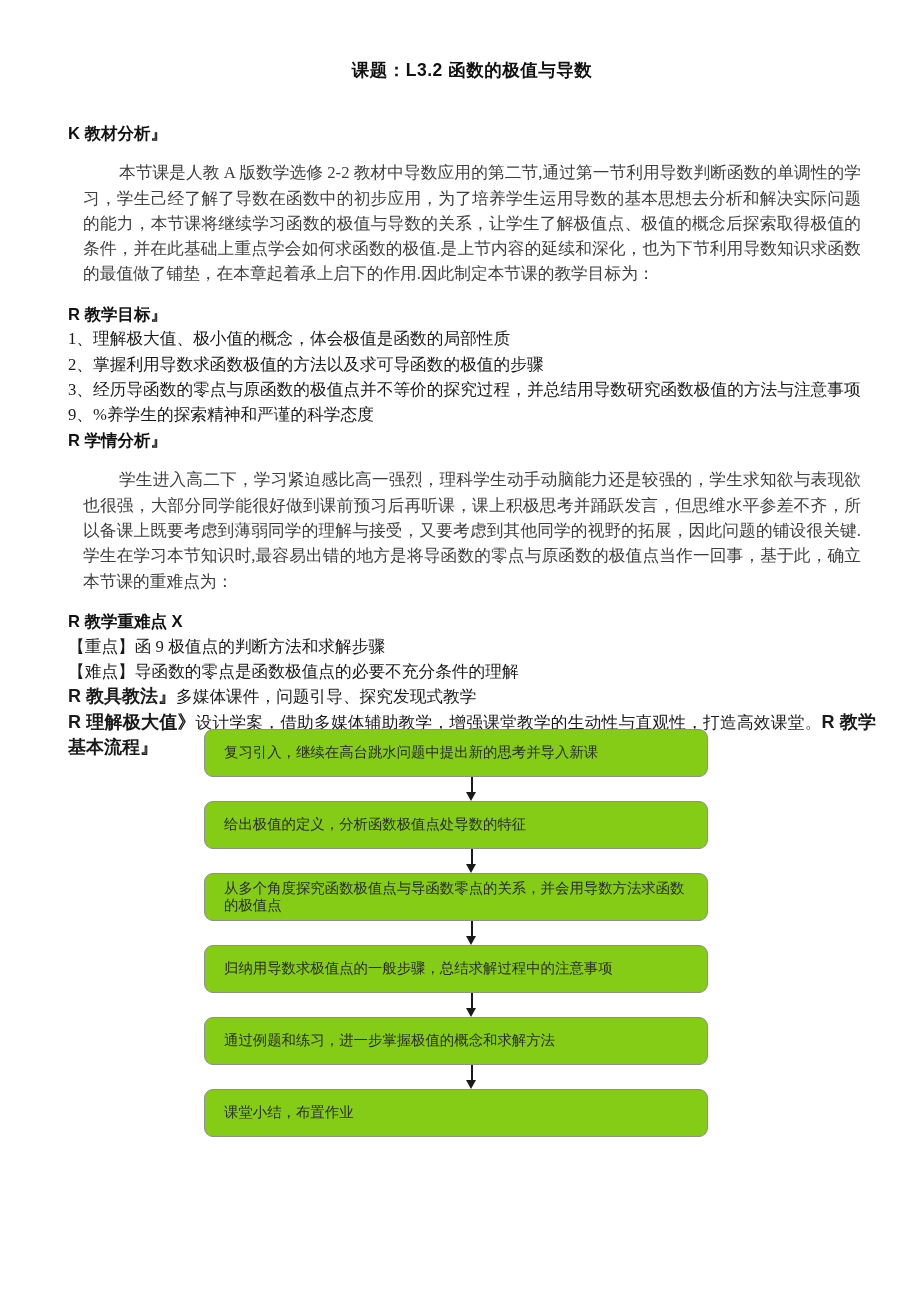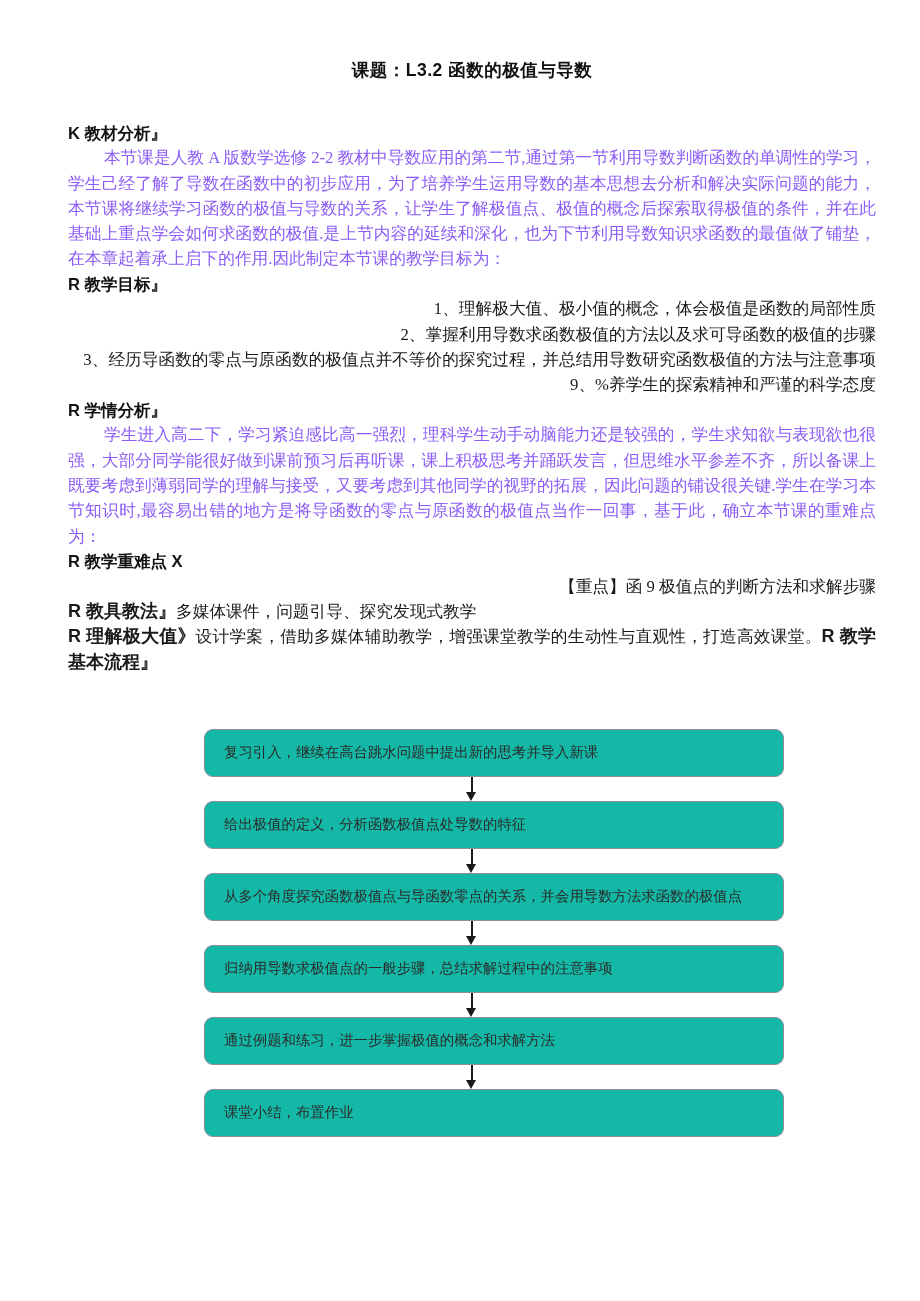--- a/index.html
+++ b/index.html
@@ -50,36 +50,35 @@
     white-space: pre-wrap;
   }
   .section-head-first {
     margin-top: 38px;
   }
 
   
   .para {
     font-size: 16.7px;
     line-height: 25.3px;
-    margin: 0;
+    margin: 15px;
     text-align: justify;
     text-justify: inter-ideograph;
-    color: #8b5cf6;
+    color: #404040;
     white-space: pre-wrap;
   }
   .para-indent {
     text-indent: 2.15em;
   }
   .line {
     font-size: 16.7px;
     line-height: 25.3px;
     margin: 0;
     color: #1a1a1a;
     white-space: pre-wrap;
-    text-align: right;
   }
 
   
   .inline-head {
     font-family: "Liberation Sans", "DejaVu Sans", sans-serif;
     font-weight: bold;
     font-size: 18px;
   }
   .inline-body {
     font-family: "Liberation Serif", "DejaVu Serif", serif;
@@ -100,25 +99,25 @@
     position: absolute;
     left: 192px;
     top: 729px;
     width: 536px;
   }
   .flow-row {
     display: block;
   }
   .flow-box {
     box-sizing: border-box;
-    width: 580px;
+    width: 504px;
     height: 48px;
     border: 1px solid #8e8e94;
     border-radius: 9px;
-    background: #14b8a6;
+    background: #84cc16;
     display: flex;
     align-items: center;
     padding-left: 19px;
     padding-right: 12px;
   }
   .flow-box-label {
     font-size: 14.4px;
     line-height: 1.2;
     color: #2b2b2b;
     font-family: "Liberation Serif", "DejaVu Serif", serif;
@@ -161,20 +160,21 @@
   <p class="line">1、理解极大值、极小值的概念，体会极值是函数的局部性质</p>
   <p class="line">2、掌握利用导数求函数极值的方法以及求可导函数的极值的步骤</p>
   <p class="line">3、经历导函数的零点与原函数的极值点并不等价的探究过程，并总结用导数研究函数极值的方法与注意事项</p>
   <p class="line">9、%养学生的探索精神和严谨的科学态度</p>
 
   <div class="section-head">R 学情分析』</div>
   <p class="para para-indent">学生进入高二下，学习紧迫感比高一强烈，理科学生动手动脑能力还是较强的，学生求知欲与表现欲也很强，大部分同学能很好做到课前预习后再听课，课上积极思考并踊跃发言，但思维水平参差不齐，所以备课上既要考虑到薄弱同学的理解与接受，又要考虑到其他同学的视野的拓展，因此问题的铺设很关键.学生在学习本节知识时,最容易出错的地方是将导函数的零点与原函数的极值点当作一回事，基于此，确立本节课的重难点为：</p>
 
   <div class="section-head">R 教学重难点 X</div>
   <p class="line">【重点】函 9 极值点的判断方法和求解步骤</p>
+  <p class="line">【难点】导函数的零点是函数极值点的必要不充分条件的理解</p>
 
   <p class="mixed-line"><span class="inline-head">R 教具教法』</span><span class="inline-body">多媒体课件，问题引导、探究发现式教学</span></p>
 
   <p class="mixed-line"><span class="inline-head">R 理解极大值》</span><span class="inline-body">设计学案，借助多媒体辅助教学，增强课堂教学的生动性与直观性，打造高效课堂。</span><span class="inline-head">R 教学基本流程』</span></p>
 
   <div class="flow">
 
     <div class="flow-row">
       <div class="flow-box">
         <span class="flow-box-label">复习引入，继续在高台跳水问题中提出新的思考并导入新课</span>

